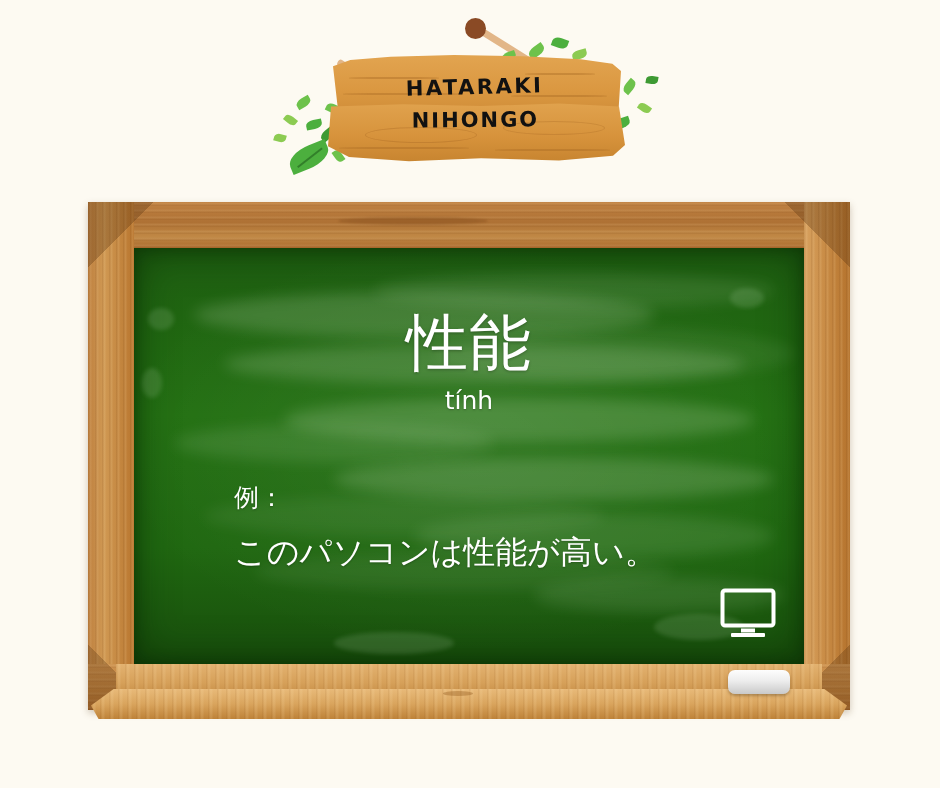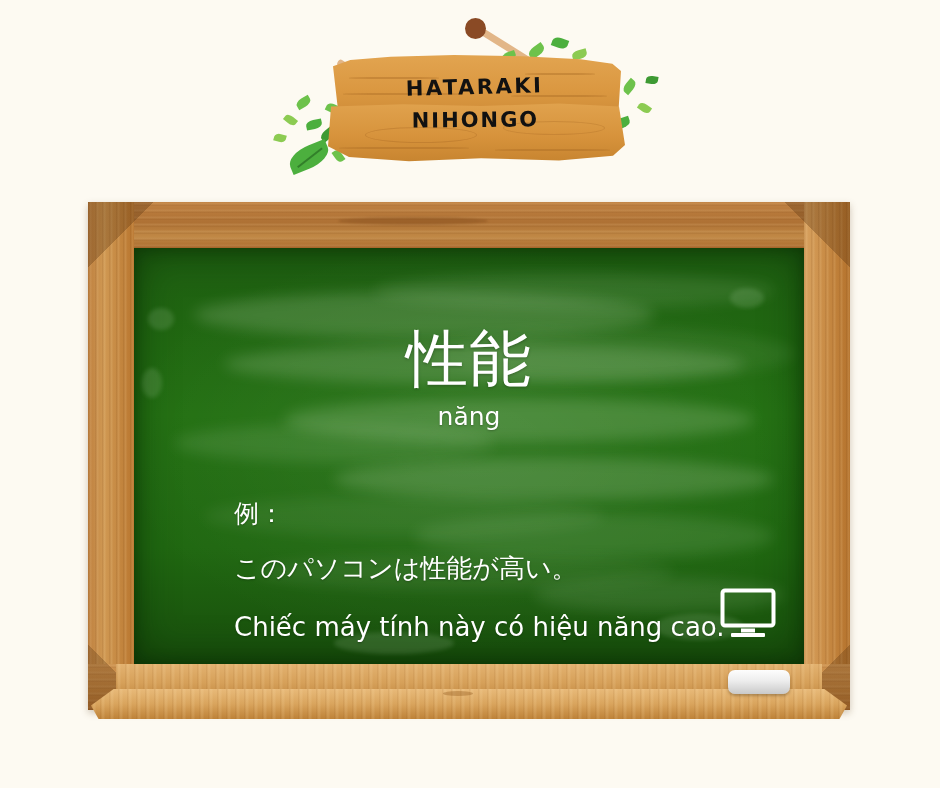--- a/index.html
+++ b/index.html
@@ -245,21 +245,21 @@
   .smudge-faint  { background: rgba(235, 255, 225, 0.065); }
   .chalk-fleck {
     position: absolute;
     border-radius: 50%;
     background: rgba(225, 250, 215, 0.13);
     filter: blur(2px);
   }
 
   .board-text {
     position: absolute;
-    left: 0; top: 16px;
+    left: 0; top: 0;
     width: 670px; height: 416px;
     color: #FFFFFF;
     z-index: 4;
   }
   .kanji-main {
     position: absolute;
     left: 0; top: 60px;
     width: 670px;
     text-align: center;
     font-size: 62px;
@@ -287,21 +287,21 @@
   .line-ex-label {
     position: absolute;
     left: 100px; top: 234px;
     font-size: 25px;
     line-height: 32px;
     text-shadow: 0 1px 2px rgba(0,0,0,0.25);
   }
   .line-jp {
     position: absolute;
     left: 100px; top: 287px;
-    font-size: 26px;
+    font-size: 32px;
     line-height: 34px;
     text-shadow: 0 1px 2px rgba(0,0,0,0.25);
   }
   .line-vi {
     position: absolute;
     left: 100px; top: 346px;
     font-size: 26px;
     line-height: 34px;
     text-shadow: 0 1px 2px rgba(0,0,0,0.25);
   }
@@ -453,26 +453,25 @@
     <div class="smudge smudge-faint" style="left:120px; top:306px; width:420px; height:36px;"></div>
     <div class="smudge" style="left:400px; top:330px; width:250px; height:34px;"></div>
     <div class="chalk-fleck" style="left:14px;  top:60px;  width:26px; height:22px;"></div>
     <div class="chalk-fleck" style="left:8px;   top:120px; width:20px; height:30px;"></div>
     <div class="chalk-fleck" style="left:596px; top:40px;  width:34px; height:20px;"></div>
     <div class="chalk-fleck" style="left:520px; top:366px; width:90px; height:26px;"></div>
     <div class="chalk-fleck" style="left:200px; top:384px; width:120px; height:22px;"></div>
 
     <div class="board-text">
       <div class="kanji-main">性能</div>
-      <div class="furigana">năng</div>
+      <div class="furigana">tính</div>
 
 
       <div class="line-ex-label">例：</div>
       <div class="line-jp">このパソコンは性能が高い。</div>
-      <div class="line-vi">Chiếc máy tính này có hiệu năng cao.</div>
     </div>
 
     <div class="monitor-icon">
       <svg width="56" height="50" viewBox="0 0 56 50" fill="none" xmlns="http://www.w3.org/2000/svg">
         <rect x="2.5" y="2.5" width="51" height="35" rx="2.5" stroke="#FFFFFF" stroke-width="4"></rect>
         <rect x="21" y="40.5" width="14" height="4" fill="#FFFFFF"></rect>
         <rect x="11" y="45" width="34" height="4" rx="1" fill="#FFFFFF"></rect>
       </svg>
     </div>
   </div>

